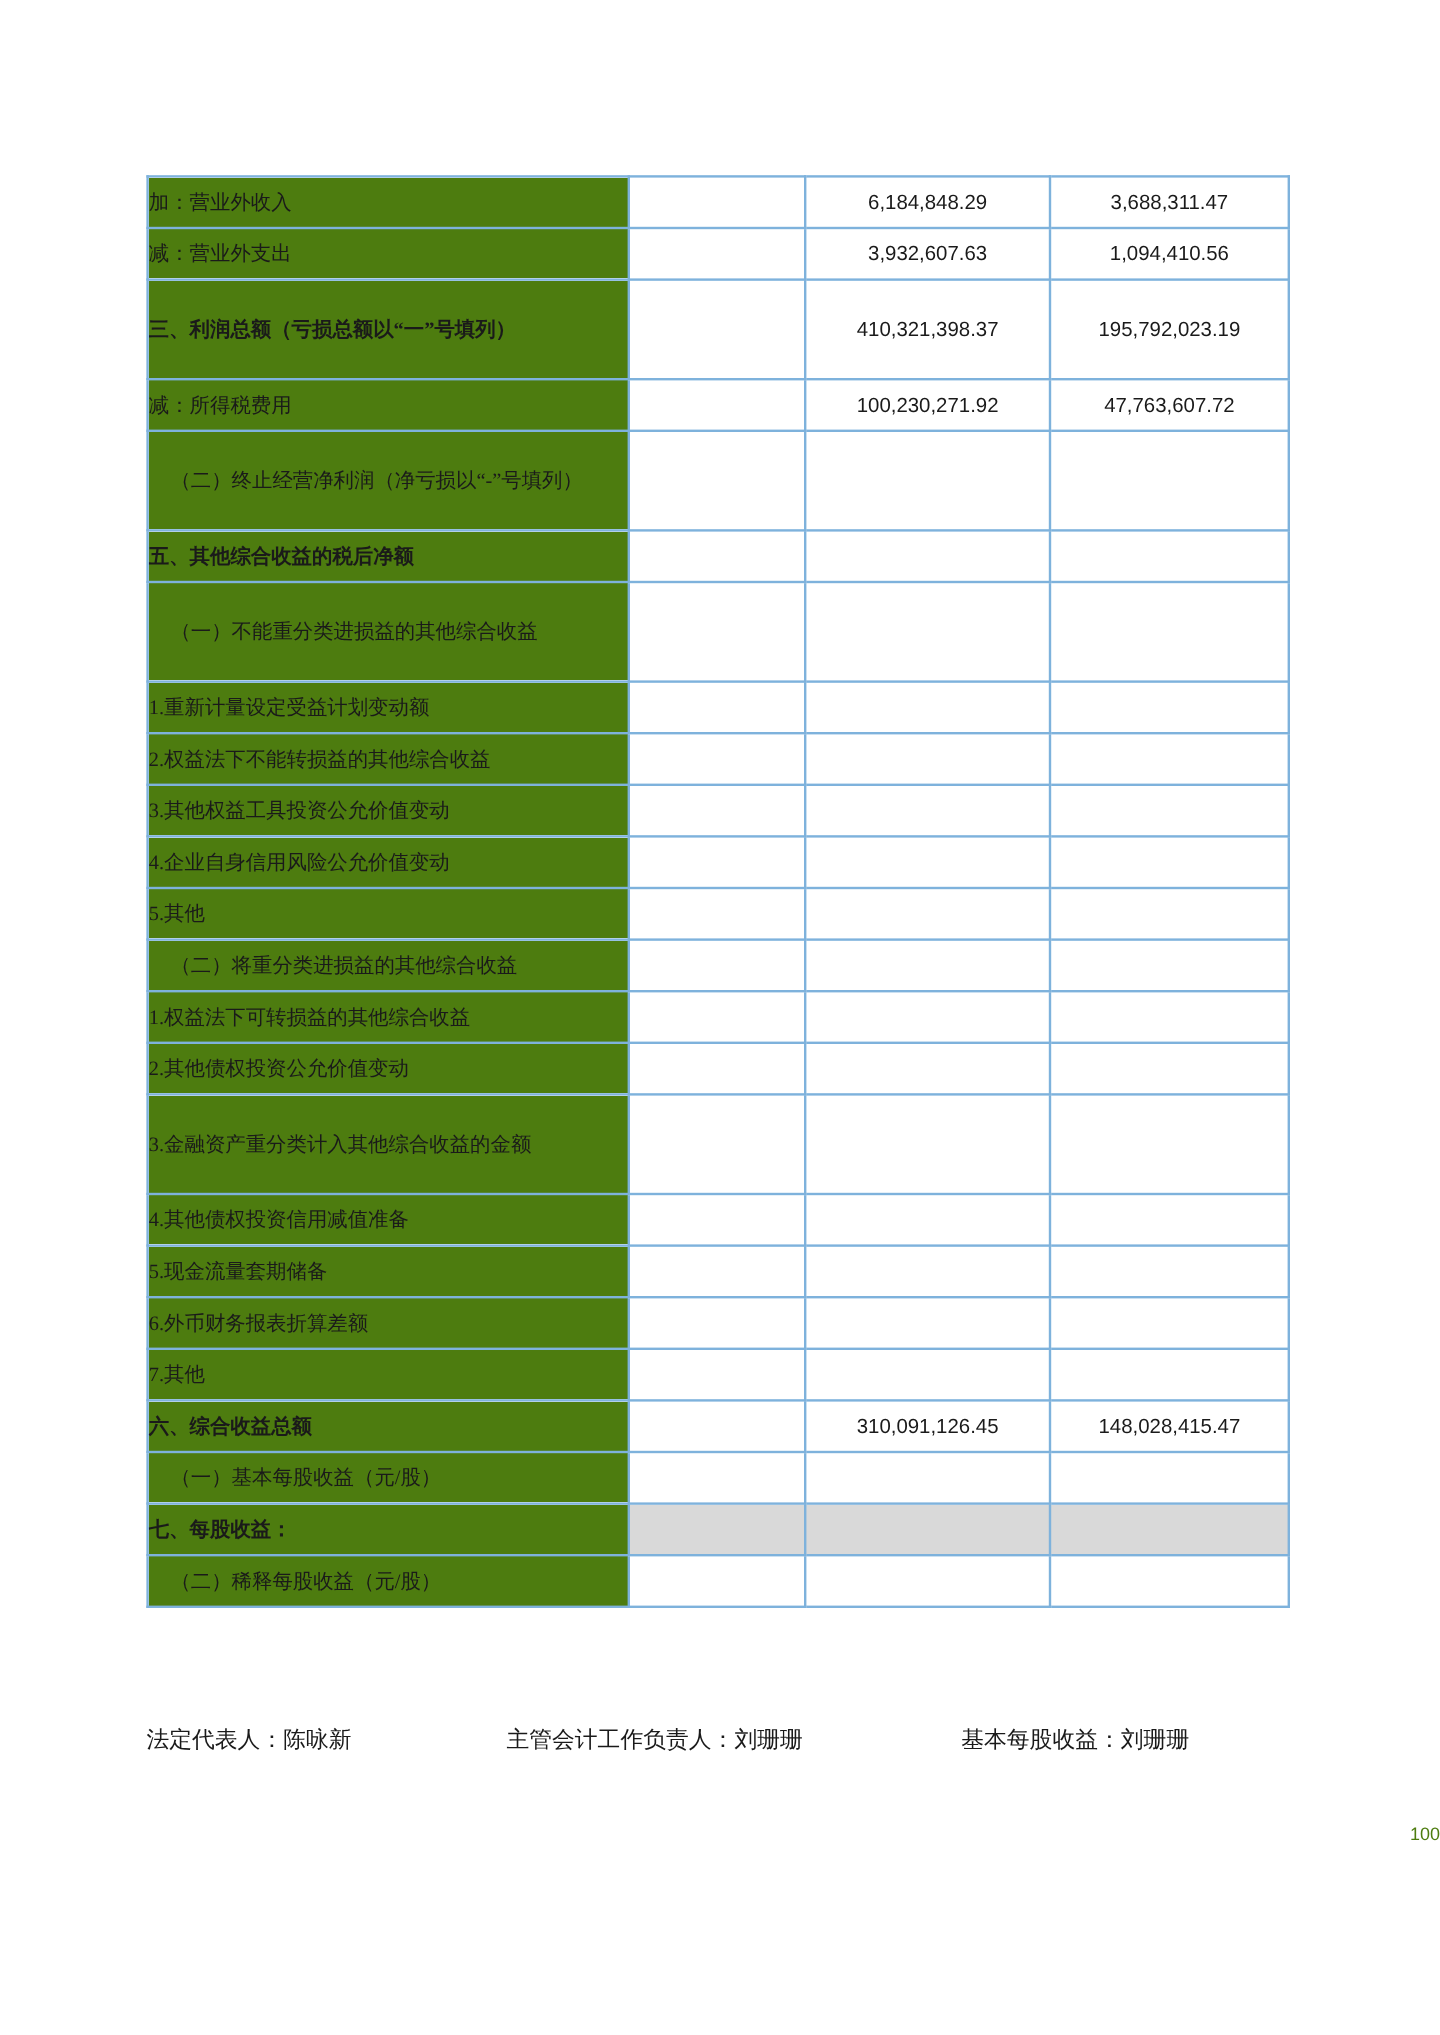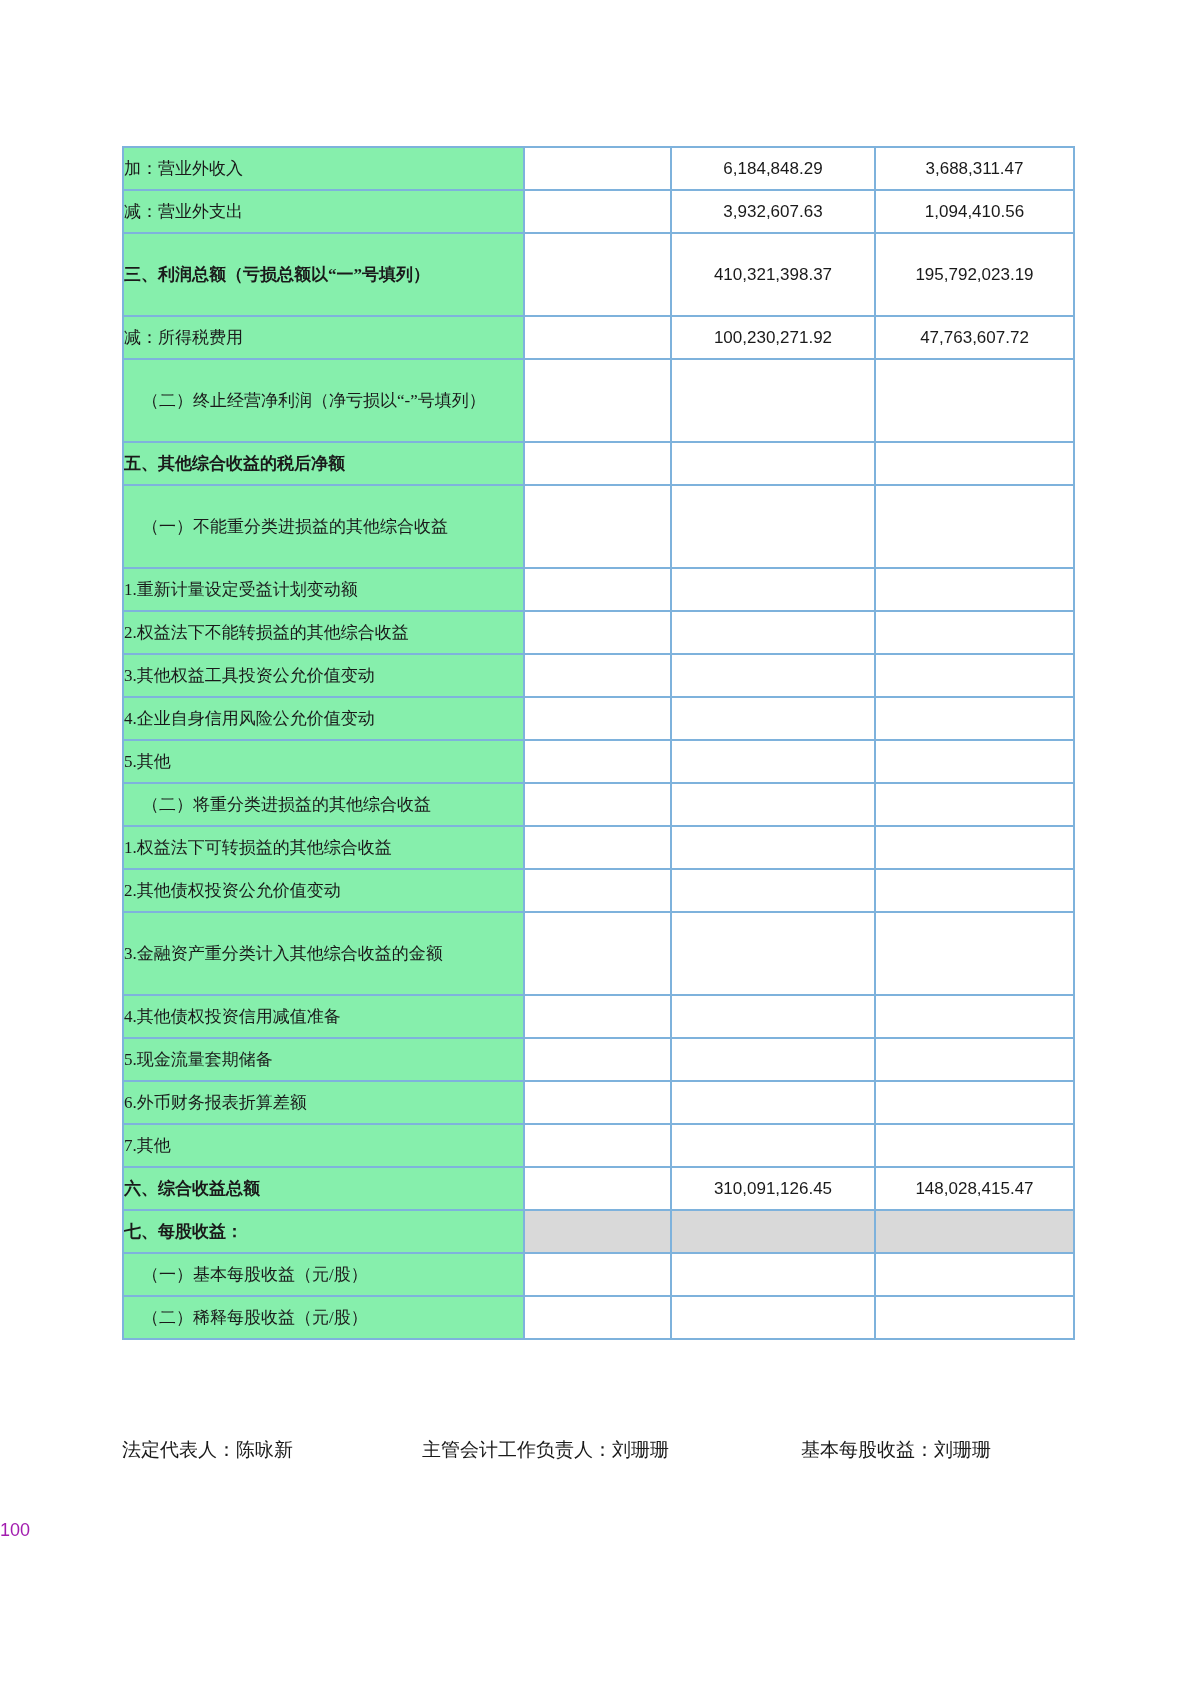--- a/index.html
+++ b/index.html
@@ -23,21 +23,21 @@
   }
   table.stmt td {
     border: 2px solid #7eb2dc;
     vertical-align: middle;
     padding: 0;
     overflow: hidden;
   }
   tr.h1 td { height: 41px; }
   tr.h2 td { height: 81px; }
   td.c-label {
-    background: #86efac;
+    background: #4d7c0f;
     font-size: 17px;
     padding: 0 8px 0 12px;
   }
   td.c-label .label-text { line-height: 40px; }
   tr.bold td.c-label { font-weight: 700; }
   td.c-label.indent { padding-left: 18px; }
   td.c-note { background: #ffffff; }
   td.c-num {
     background: #ffffff;
     text-align: center;
@@ -57,24 +57,24 @@
   }
   .footer .sig { position: absolute; top: 0; }
   .sig-1 { left: 0; }
   .sig-2 { left: 300px; }
   .sig-3 { left: 679px; }
   .pageno {
     position: absolute;
     left: 0;
     top: 1520px;
     width: 100%;
-    text-align: left;
+    text-align: right;
     font-family: "Liberation Sans", sans-serif;
-    font-size: 18px;
-    color: #a21caf;
+    font-size: 15px;
+    color: #4d7c0f;
   }
 </style>
 </head>
 <body>
 
 <div class="page">
 
   <table class="stmt">
     <colgroup>
       <col style="width:401px">
@@ -244,31 +244,31 @@
           <td class="c-num"></td>
         </tr>
         <tr class="h1 bold">
           <td class="c-label">
             <div class="label-text">六、综合收益总额</div>
           </td>
           <td class="c-note"></td>
           <td class="c-num">310,091,126.45</td>
           <td class="c-num">148,028,415.47</td>
         </tr>
+        <tr class="h1">
+          <td class="c-label indent">
+            <div class="label-text">（一）基本每股收益（元/股）</div>
+          </td>
+          <td class="c-note"></td>
+          <td class="c-num"></td>
+          <td class="c-num"></td>
+        </tr>
         <tr class="h1 bold shaded">
           <td class="c-label">
             <div class="label-text">七、每股收益：</div>
-          </td>
-          <td class="c-note"></td>
-          <td class="c-num"></td>
-          <td class="c-num"></td>
-        </tr>
-        <tr class="h1">
-          <td class="c-label indent">
-            <div class="label-text">（一）基本每股收益（元/股）</div>
           </td>
           <td class="c-note"></td>
           <td class="c-num"></td>
           <td class="c-num"></td>
         </tr>
         <tr class="h1">
           <td class="c-label indent">
             <div class="label-text">（二）稀释每股收益（元/股）</div>
           </td>
           <td class="c-note"></td>

